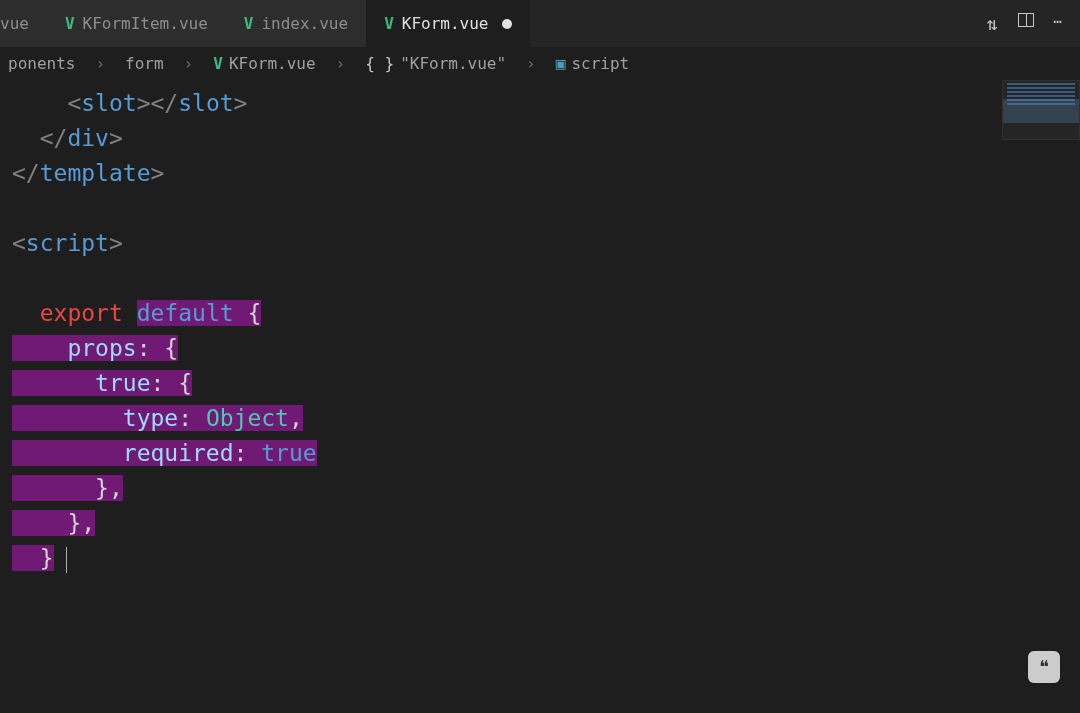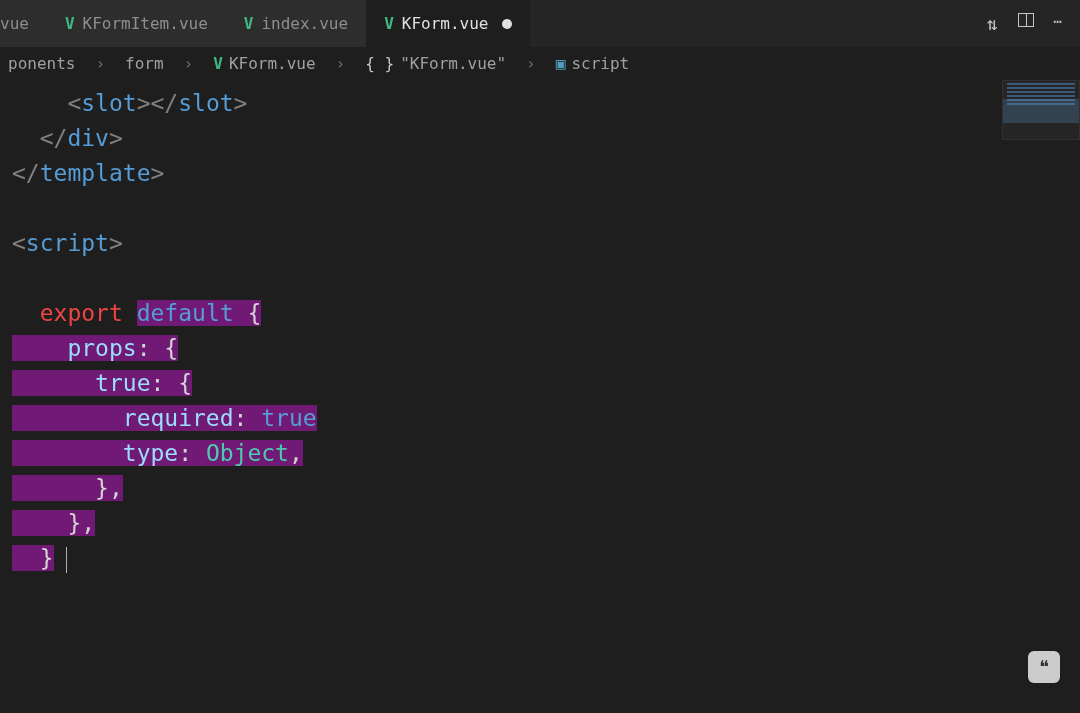--- a/index.html
+++ b/index.html
@@ -210,22 +210,22 @@
 <div class="editor" id="editor">
     <div class="code-line"><span class="tok-punc">    </span><span class="tok-bracket">&lt;</span><span class="tok-tag">slot</span><span class="tok-bracket">&gt;&lt;/</span><span class="tok-tag">slot</span><span class="tok-bracket">&gt;</span></div>
     <div class="code-line"><span class="tok-punc">  </span><span class="tok-bracket">&lt;/</span><span class="tok-tag">div</span><span class="tok-bracket">&gt;</span></div>
     <div class="code-line"><span class="tok-bracket">&lt;/</span><span class="tok-tag">template</span><span class="tok-bracket">&gt;</span></div>
     <div class="code-line">&nbsp;</div>
     <div class="code-line"><span class="tok-bracket">&lt;</span><span class="tok-tag">script</span><span class="tok-bracket">&gt;</span></div>
     <div class="code-line"><span class="tok-punc">  </span></div>
     <div class="code-line"><span class="tok-punc">  </span><span class="tok-keyword">export</span><span class="tok-punc"> </span><span class="tok-keyword2 sel">default</span><span class="tok-punc sel"> {</span></div>
     <div class="code-line"><span class="tok-punc sel">    </span><span class="tok-prop sel">props</span><span class="tok-punc sel">: {</span></div>
     <div class="code-line"><span class="tok-punc sel">      </span><span class="tok-prop sel">true</span><span class="tok-punc sel">: {</span></div>
+    <div class="code-line"><span class="tok-punc sel">        </span><span class="tok-prop sel">type</span><span class="tok-punc sel">: </span><span class="tok-type sel">Object</span><span class="tok-punc sel">,</span></div>
     <div class="code-line"><span class="tok-punc sel">        </span><span class="tok-prop sel">required</span><span class="tok-punc sel">: </span><span class="tok-bool sel">true</span></div>
-    <div class="code-line"><span class="tok-punc sel">        </span><span class="tok-prop sel">type</span><span class="tok-punc sel">: </span><span class="tok-type sel">Object</span><span class="tok-punc sel">,</span></div>
     <div class="code-line"><span class="tok-punc sel">      </span><span class="tok-punc sel">},</span></div>
     <div class="code-line"><span class="tok-punc sel">    </span><span class="tok-punc sel">},</span></div>
     <div class="code-line"><span class="tok-punc sel">  </span><span class="tok-punc sel">}</span><span class="cursor-caret"></span></div>
   </div>
 
 <div class="minimap">
   <div class="mm-line"></div>
     <div class="mm-line"></div>
     <div class="mm-line"></div>
   <div class="mm-line"></div>

